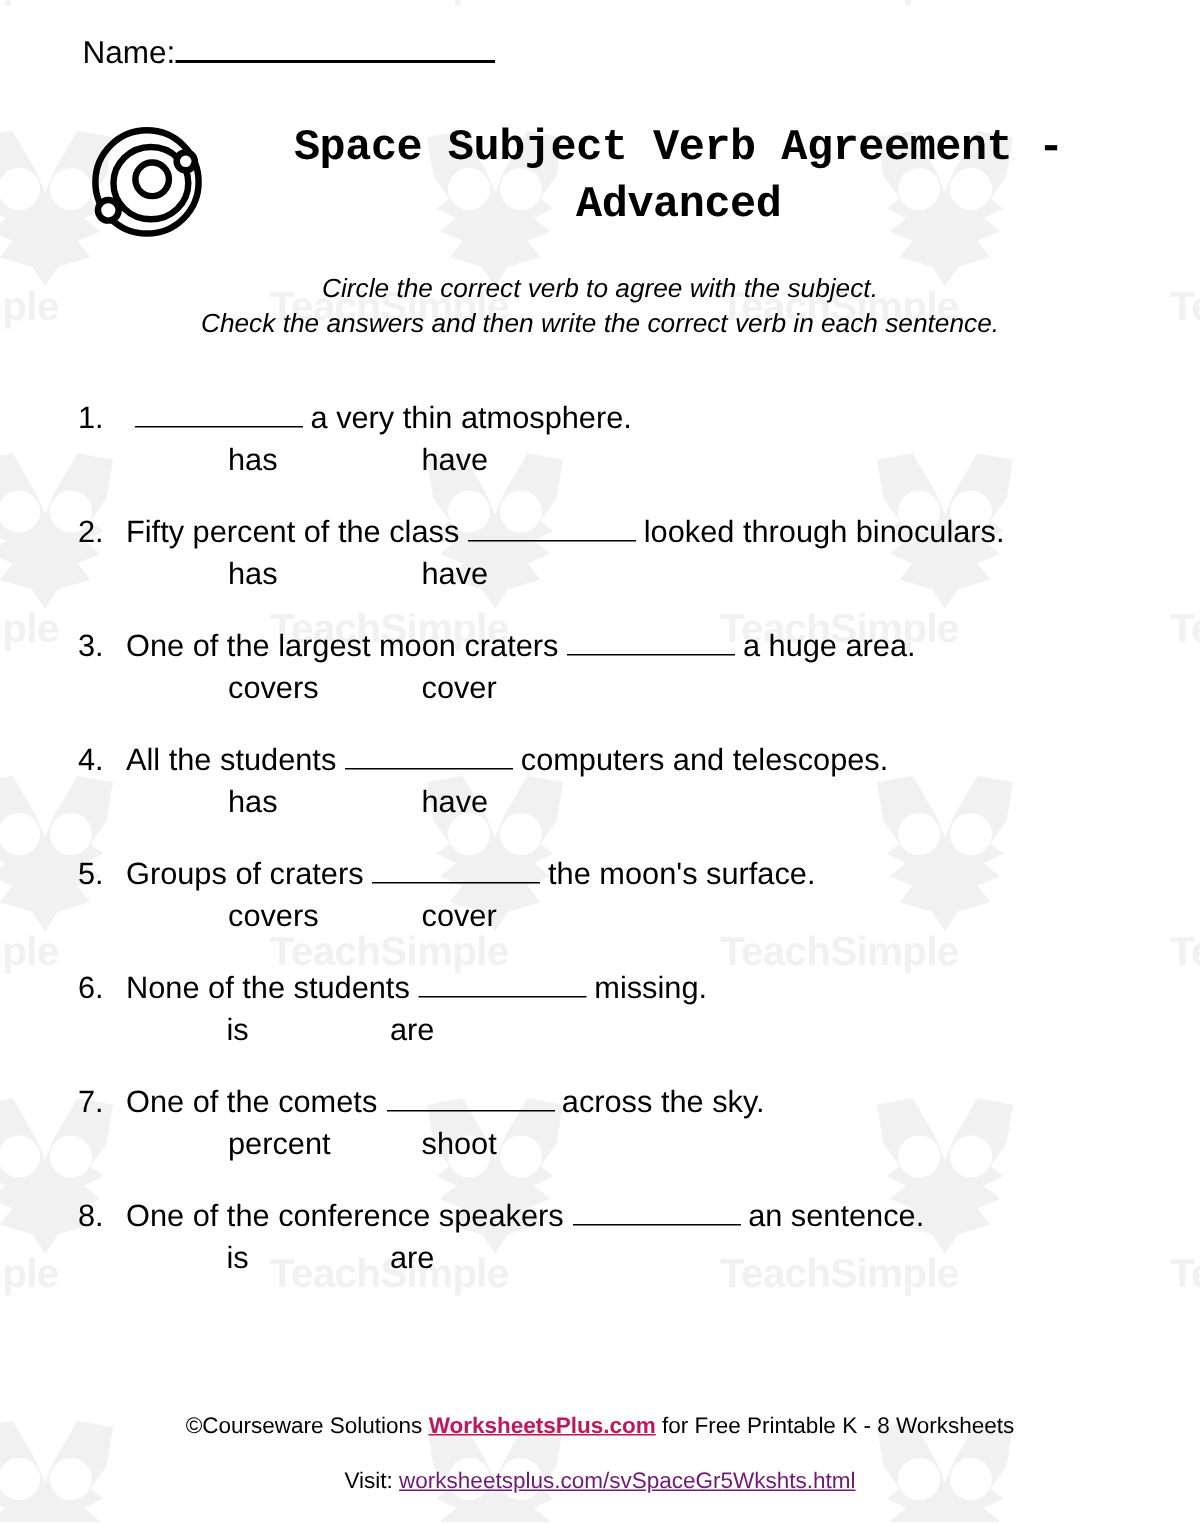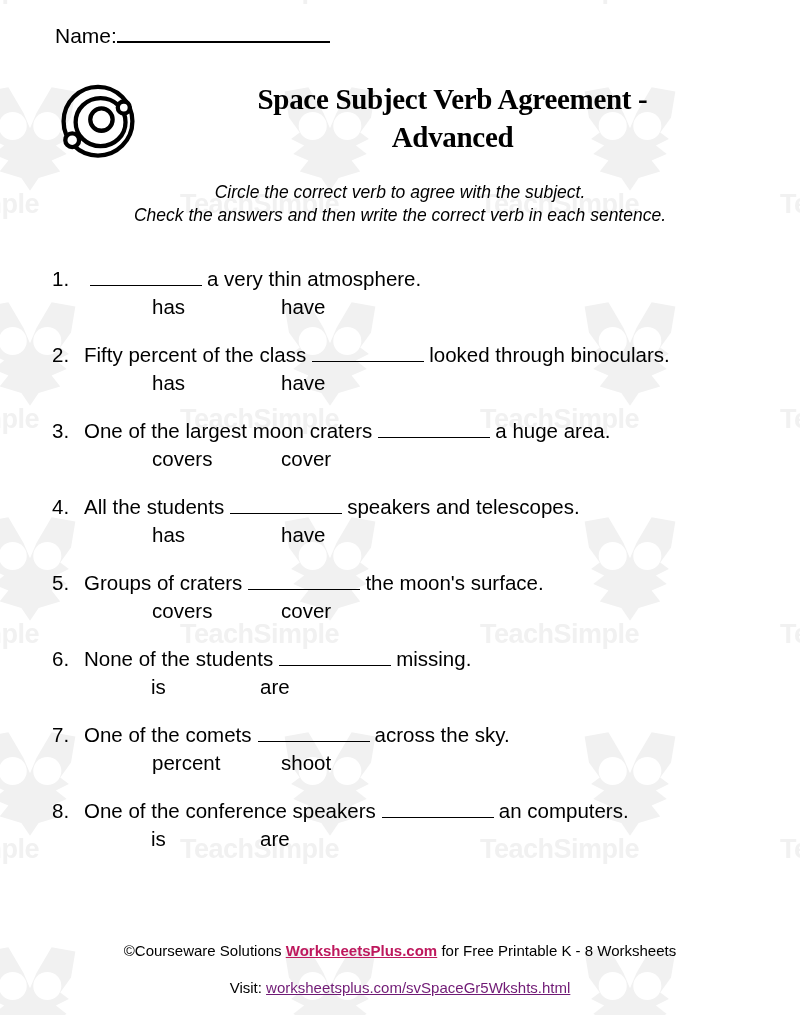--- a/index.html
+++ b/index.html
@@ -98,21 +98,21 @@
     top: 8px;
     width: 86px;
     height: 86px;
   }
   #title {
     position: absolute;
     left: 160px;
     top: 8px;
     width: 585px;
     text-align: center;
-    font-family: Liberation Serif, serif;
+    font-family: Liberation Mono, monospace;
     font-weight: bold;
     font-size: 29px;
     line-height: 38px;
     letter-spacing: -0.3px;
     color: #000;
   }
 
   
   #instructions {
     position: absolute;
@@ -463,21 +463,21 @@
           <div class="q-options">
             <span class="opt opt-a">covers</span>
             <span class="opt opt-b">cover</span>
           </div>
         </div>
         <div class="question">
           <div class="q-line">
             <span class="q-num">4.</span>
             <span class="q-pre">All the students</span>
             <span class="q-blank"></span>
-            <span class="q-post">speakers and telescopes.</span>
+            <span class="q-post">computers and telescopes.</span>
           </div>
           <div class="q-options">
             <span class="opt opt-a">has</span>
             <span class="opt opt-b">have</span>
           </div>
         </div>
         <div class="question">
           <div class="q-line">
             <span class="q-num">5.</span>
             <span class="q-pre">Groups of craters</span>
@@ -511,21 +511,21 @@
           <div class="q-options">
             <span class="opt opt-a">percent</span>
             <span class="opt opt-b">shoot</span>
           </div>
         </div>
         <div class="question">
           <div class="q-line">
             <span class="q-num">8.</span>
             <span class="q-pre">One of the conference speakers</span>
             <span class="q-blank"></span>
-            <span class="q-post">an computers.</span>
+            <span class="q-post">an sentence.</span>
           </div>
           <div class="q-options">
             <span class="opt opt-narrow-a">is</span>
             <span class="opt opt-narrow-b">are</span>
           </div>
         </div>
       </div>
 
     <div id="footer">
       <div id="footer-line1">

